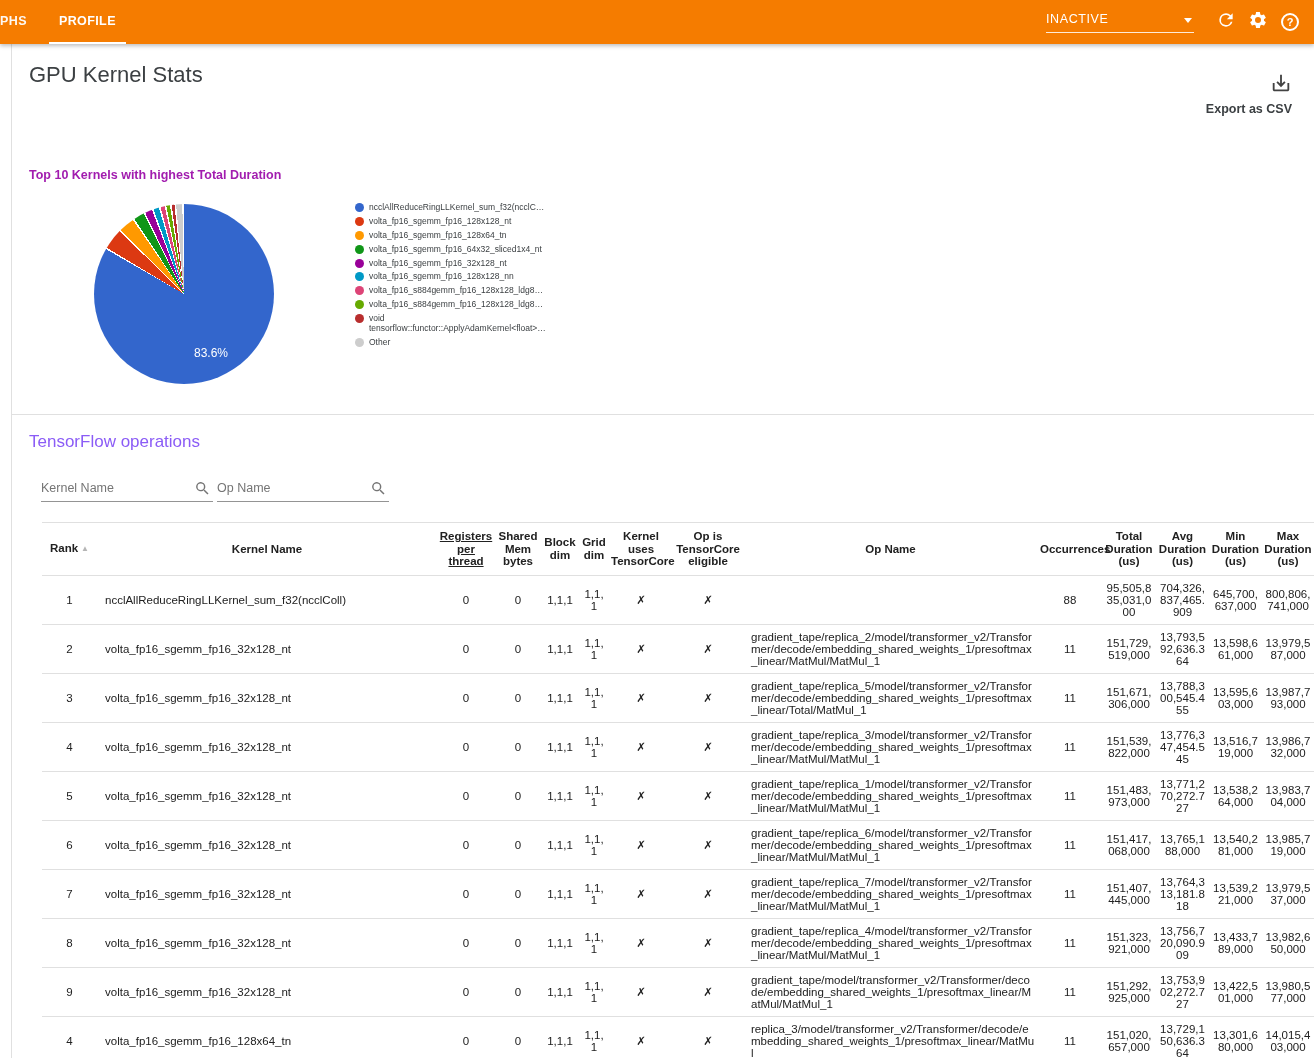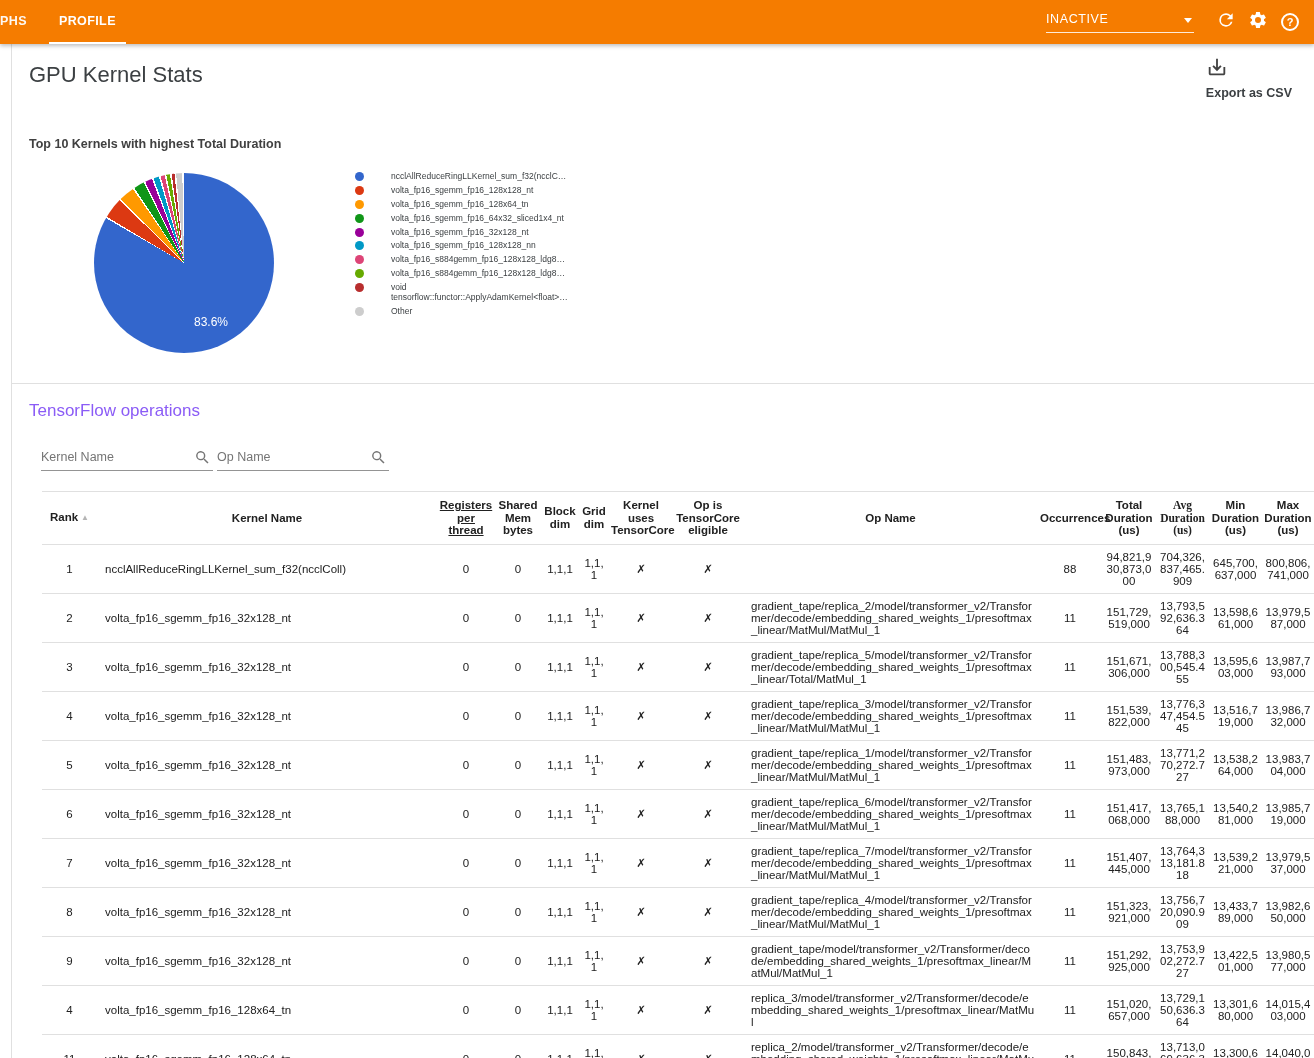--- a/index.html
+++ b/index.html
@@ -28,33 +28,33 @@
          justify-content:center; cursor:pointer; }
   .help-circle { width:18px; height:18px; border:2px solid #fff; border-radius:50%;
          color:#fff; font-size:11px; font-weight:bold; display:flex;
          align-items:center; justify-content:center; }
 
   
   .vline { position:absolute; left:11px; top:44px; bottom:0; width:1px; background:#e0e0e0; }
   .content { margin-left:12px; }
   .section1 { padding:0 4px 0 17px; position:relative; }
   .page-title { font-size:22px; font-weight:400; color:#3c4043; padding-top:18px; }
-  .export { position:absolute; right:22px; top:12px; text-align:left; cursor:pointer; }
+  .export { position:absolute; right:22px; top:28px; text-align:right; cursor:pointer; }
   .export .lbl { font-size:12.5px; font-weight:bold; color:#3c4043; margin-top:4px; }
-  .chart-title { margin-top:49px; font-size:12.5px; font-weight:bold; color:#404040; }
+  .chart-title { margin-top:80px; font-size:12.5px; font-weight:bold; color:#a21caf; }
   .chart-row { display:flex; margin-top:22px; padding-bottom:30px; }
   .pie-wrap { margin-left:65px; position:relative; width:180px; height:180px; }
   .pie { width:180px; height:180px; border-radius:50%; }
   .pie-label { position:absolute; left:100px; top:142px; color:#fff; font-size:12px; }
   .legend { margin-left:81px; margin-top:-1px; }
   .legend-item { display:flex; align-items:flex-start; margin-bottom:4.4px;
                  font-size:8.5px; color:#3c4043; line-height:9.5px; }
   .legend-item .sw { width:9px; height:9px; border-radius:50%; margin-right:5px;
                  flex:none; margin-top:0; }
-  .legend-item .lt { white-space:pre-line; max-width:185px;margin-left:22px; }
+  .legend-item .lt { white-space:pre-line; max-width:185px; }
   .divider { height:1px; background:#e0e0e0; }
 
   .section2 { padding-left:17px; }
   .ops-title { font-size:17px; font-weight:400; color:#8b5cf6; padding-top:17px; }
   .filters { display:flex; margin-left:12px; margin-top:26px; }
   .filter { position:relative; width:172px; margin-right:4px; border-bottom:1px solid #949494; }
   .filter input { border:none; outline:none; width:150px; font-size:12.5px;
                   padding:3px 0 6px 0; font-family:"Liberation Sans", sans-serif; color:#212121; }
   .filter input::placeholder { color:#757575; }
   .filter .mag { position:absolute; right:2px; top:2px; }
@@ -205,39 +205,39 @@
             <th style="width: 340px;">Kernel Name</th>
             <th style="width: 58px; text-decoration: underline;">Registers per thread</th>
             <th style="width: 46px;">Shared Mem bytes</th>
             <th style="width: 38px;">Block dim</th>
             <th style="width: 30px;">Grid dim</th>
             <th style="width: 64px;">Kernel uses TensorCore</th>
             <th style="width: 70px;">Op is TensorCore eligible</th>
             <th style="width: 295px;">Op Name</th>
             <th style="width: 64px;">Occurrences</th>
             <th style="width: 54px;">Total Duration (us)</th>
-            <th style="width: 53px; font-family: Liberation Serif, serif;">Avg Duration (us)</th>
+            <th style="width: 53px;">Avg Duration (us)</th>
             <th style="width: 53px;">Min Duration (us)</th>
             <th style="width: 52px;">Max Duration (us)</th>
           </tr>
         </thead>
       <tbody>
           <tr>
             <td>1</td>
             <td class="left">ncclAllReduceRingLLKernel_sum_f32(ncclColl)</td>
             <td>0</td>
             <td>0</td>
             <td>1,1,1</td>
             <td class="pre">1,1,
 1</td>
             <td>✗</td>
             <td>✗</td>
             <td class="left brk"></td>
             <td>88</td>
-            <td class="brk">94,821,930,873,000</td>
+            <td class="brk">95,505,835,031,000</td>
             <td class="brk">704,326,837,465.909</td>
             <td class="brk">645,700,637,000</td>
             <td class="brk">800,806,741,000</td>
           </tr>
           <tr>
             <td>2</td>
             <td class="left">volta_fp16_sgemm_fp16_32x128_nt</td>
             <td>0</td>
             <td>0</td>
             <td>1,1,1</td>

